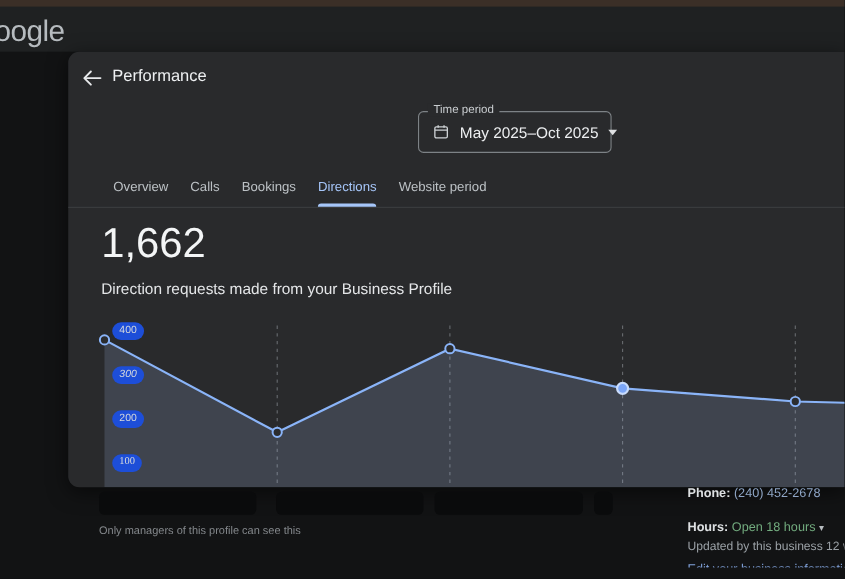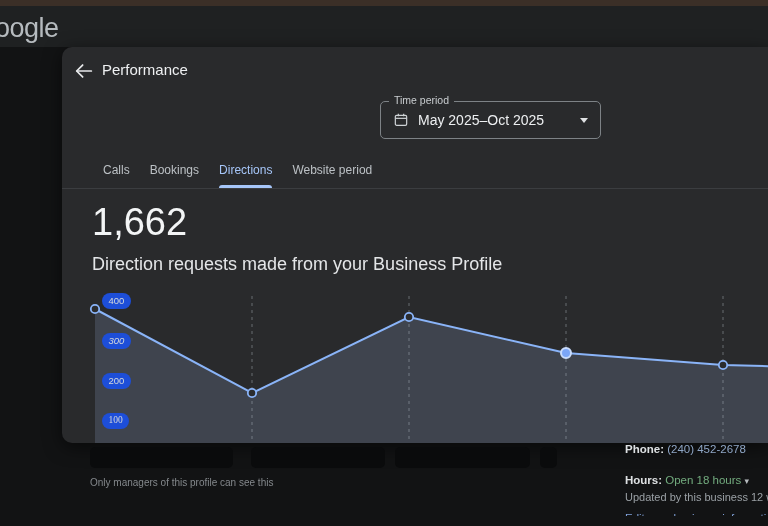--- a/index.html
+++ b/index.html
@@ -18,38 +18,38 @@
   .sb-icon{width:18px;height:18px;flex:none;display:block;cursor:pointer;}
   .sb-divider{width:1px;height:21px;background:#4b4f52;flex:none;}
 
   
   .panel{position:absolute;left:62px;top:47px;width:706px;height:396px;background:#292a2c;
     border-radius:10px 0 0 10px;box-shadow:0 4px 18px rgba(0,0,0,.55);}
   .back-btn{position:absolute;left:8px;top:10px;width:28px;height:28px;background:none;border:none;
     padding:3px;cursor:pointer;}
   .page-title{position:absolute;left:40px;top:14px;font-size:15px;font-weight:500;color:#eef0f2;margin:0;}
 
-  .time-field{position:absolute;left:318px;top:54px;width:221px;height:38px;border:1px solid #7d8286;
+  .time-field{position:absolute;left:318px;top:54px;width:176px;height:38px;border:1px solid #7d8286;
     border-radius:5px;box-sizing:border-box;display:flex;align-items:center;padding:0 12px;gap:9px;cursor:pointer;}
   .time-label{position:absolute;left:8px;top:-8px;font-size:10.5px;color:#c9cdd0;background:#292a2c;padding:0 5px;}
   .time-value{font-size:14px;font-weight:500;color:#edeff1;white-space:nowrap;}
   .caret-down{margin-left:auto;width:0;height:0;border-left:4.5px solid transparent;
     border-right:4.5px solid transparent;border-top:5.5px solid #dfe1e3;}
 
   .tabs{position:absolute;left:0;right:0;top:105px;height:36px;border-bottom:1px solid #3b3d40;
     display:flex;align-items:stretch;padding-left:41px;gap:20px;}
   .tab{position:relative;display:flex;align-items:center;font-size:12px;font-weight:500;
     color:#bcc1c5;cursor:pointer;white-space:nowrap;}
   .tab.active{color:#a6c6f9;}
   .tab.active::after{content:"";position:absolute;left:0;right:0;bottom:0;height:3px;
     background:#a6c6f9;border-radius:3px 3px 0 0;}
 
   .metric-value{position:absolute;left:30px;top:152px;font-size:38px;font-weight:400;
     color:#f3f5f6;line-height:46px;}
-  .metric-desc{position:absolute;left:30px;top:207px;font-size:18px;color:#e4e6e8;}
+  .metric-desc{position:absolute;left:30px;top:207px;font-size:14px;color:#e4e6e8;}
 
   .chart{position:absolute;left:0;top:243px;width:706px;height:153px;}
   #chart-svg{display:block;}
   .grid-line{stroke:#686c70;stroke-width:1;stroke-dasharray:3 4;}
   .ytick-chip{position:absolute;left:40px;background:#1d4ed8;color:#d6d9db;font-size:9.5px;
     line-height:13px;padding:1.5px 6.5px;border-radius:9px;}
   #chart-tooltip{position:absolute;width:72px;background:#aecbfa;border-radius:10px;text-align:center;
     padding:5px 0 6px;box-shadow:0 2px 8px rgba(0,0,0,.4);}
   #chart-tooltip::after{content:"";position:absolute;left:50%;top:100%;margin-left:-6px;
     border:6px solid transparent;border-top:7px solid #aecbfa;border-bottom:none;}
@@ -95,20 +95,21 @@
         <rect x="3.5" y="5" width="17" height="15" rx="2"></rect>
         <path d="M3.5 9.5 H20.5"></path>
           <path d="M8 2.8 V6.2"></path>
           <path d="M16 2.8 V6.2"></path>
       </svg>
       <span class="time-value">May 2025–Oct 2025</span>
       <span class="caret-down"></span>
     </div>
 
     <nav class="tabs">
+      <div class="tab">Overview</div>
       <div class="tab">Calls</div>
       <div class="tab">Bookings</div>
       <div class="tab active">Directions</div>
       <div class="tab">Website period</div>
     </nav>
 
     <div class="metric-value">1,662</div>
     <div class="metric-desc">Direction requests made from your Business Profile</div>
 
     <div class="chart">

